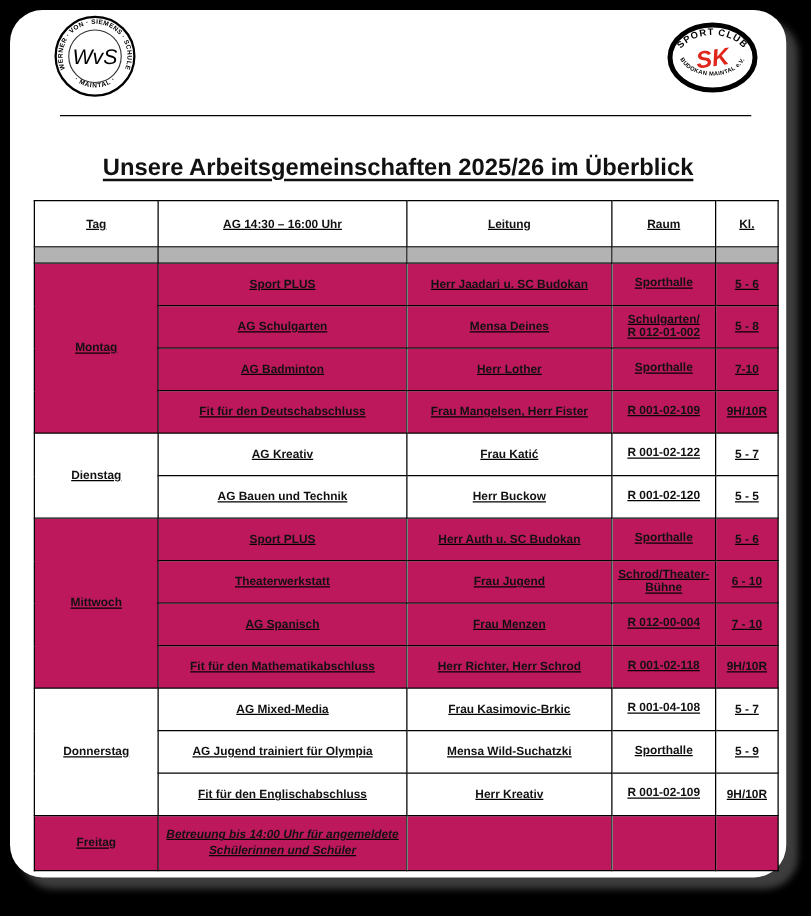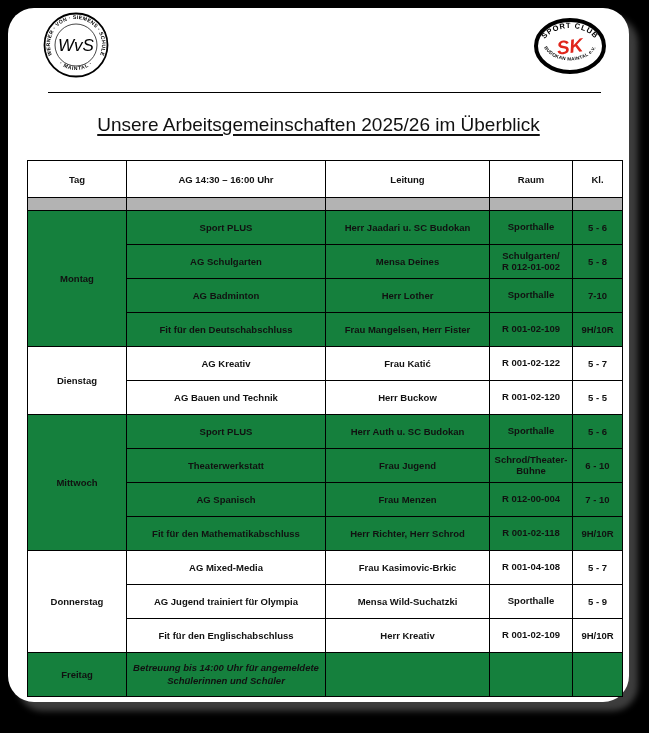--- a/index.html
+++ b/index.html
@@ -11,46 +11,46 @@
     position:absolute;left:8px;top:8px;width:621px;height:694px;
     background:#fff;border-radius:26px;
     box-shadow:9px 9px 6px #3d3d3d;
   }
   
   .logo-school{position:absolute;left:30px;top:2px;width:80px;height:72px;}
   .logo-club{position:absolute;left:524px;top:9px;width:78px;height:60px;}
   .head-rule{position:absolute;left:40px;top:84px;width:553px;height:0;
     border-top:1.6px solid #000;}
   .doc-title{
-    position:absolute;left:0;right:0;top:98px;margin:8px;text-align:center;
-    font-size:19px;font-weight:normal;color:#111;
+    position:absolute;left:0;right:0;top:98px;margin:18px;text-align:center;
+    font-size:19px;font-weight:bold;color:#111;
     text-decoration:underline;text-decoration-thickness:1.8px;text-underline-offset:3px;
   }
   
-  .table-wrap{position:absolute;left:19px;top:152px;}
+  .table-wrap{position:absolute;left:19px;top:152px;text-decoration:underline;}
   table.ag{
     border-collapse:collapse;table-layout:fixed;width:595px;
     font-size:9.5px;font-weight:bold;color:#111;
   }
   table.ag th,table.ag td{
     border:1px solid #000;padding:1px 3px;text-align:center;vertical-align:middle;
     overflow:hidden;
   }
   table.ag col.c-tag{width:99px;}
   table.ag col.c-ag{width:199px;}
   table.ag col.c-leitung{width:164px;}
   table.ag col.c-raum{width:83px;}
   table.ag col.c-kl{width:50px;}
   table.ag thead tr{height:37px;}
   table.ag thead th{background:#fff;font-weight:bold;}
   tr.sep-row{height:13px;}
   tr.sep-row td{background:#b3b3b3;padding:0;}
   tr.data-row{height:34px;}
   tr.tall{height:44px;}
-  tr.shaded td{background:#15803d;}
+  tr.shaded td{background:#be185d;}
   td.raum-cell{white-space:pre-line;line-height:1.15;}
   td.note-cell{font-style:italic;white-space:normal;line-height:1.3;padding:2px 14px;}
   td.day-cell{background:inherit;}
   
   .logo-school svg text{font-family:"Liberation Sans",sans-serif;}
   .wvs-center{font-family:"Liberation Serif",serif;font-style:italic;}
 </style>
 </head>
 <body>
 

